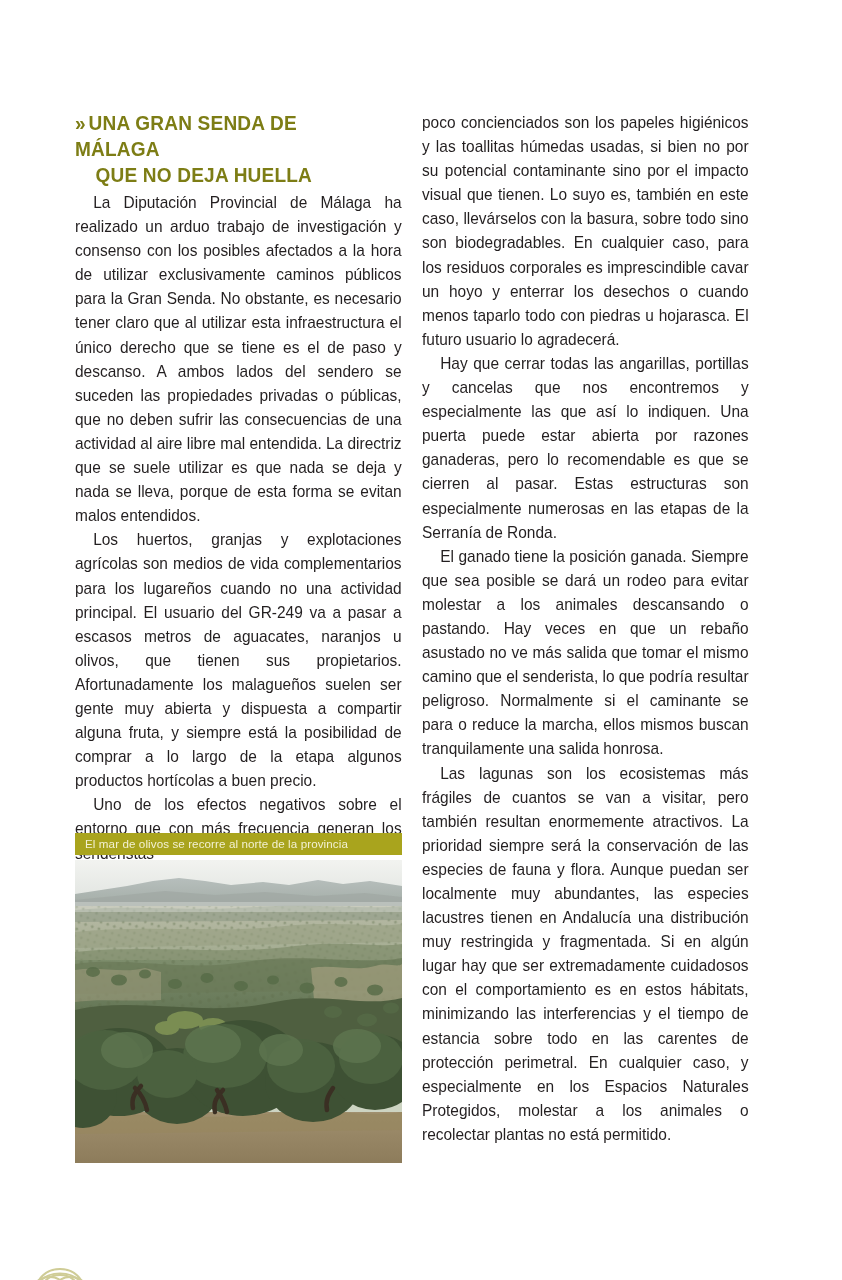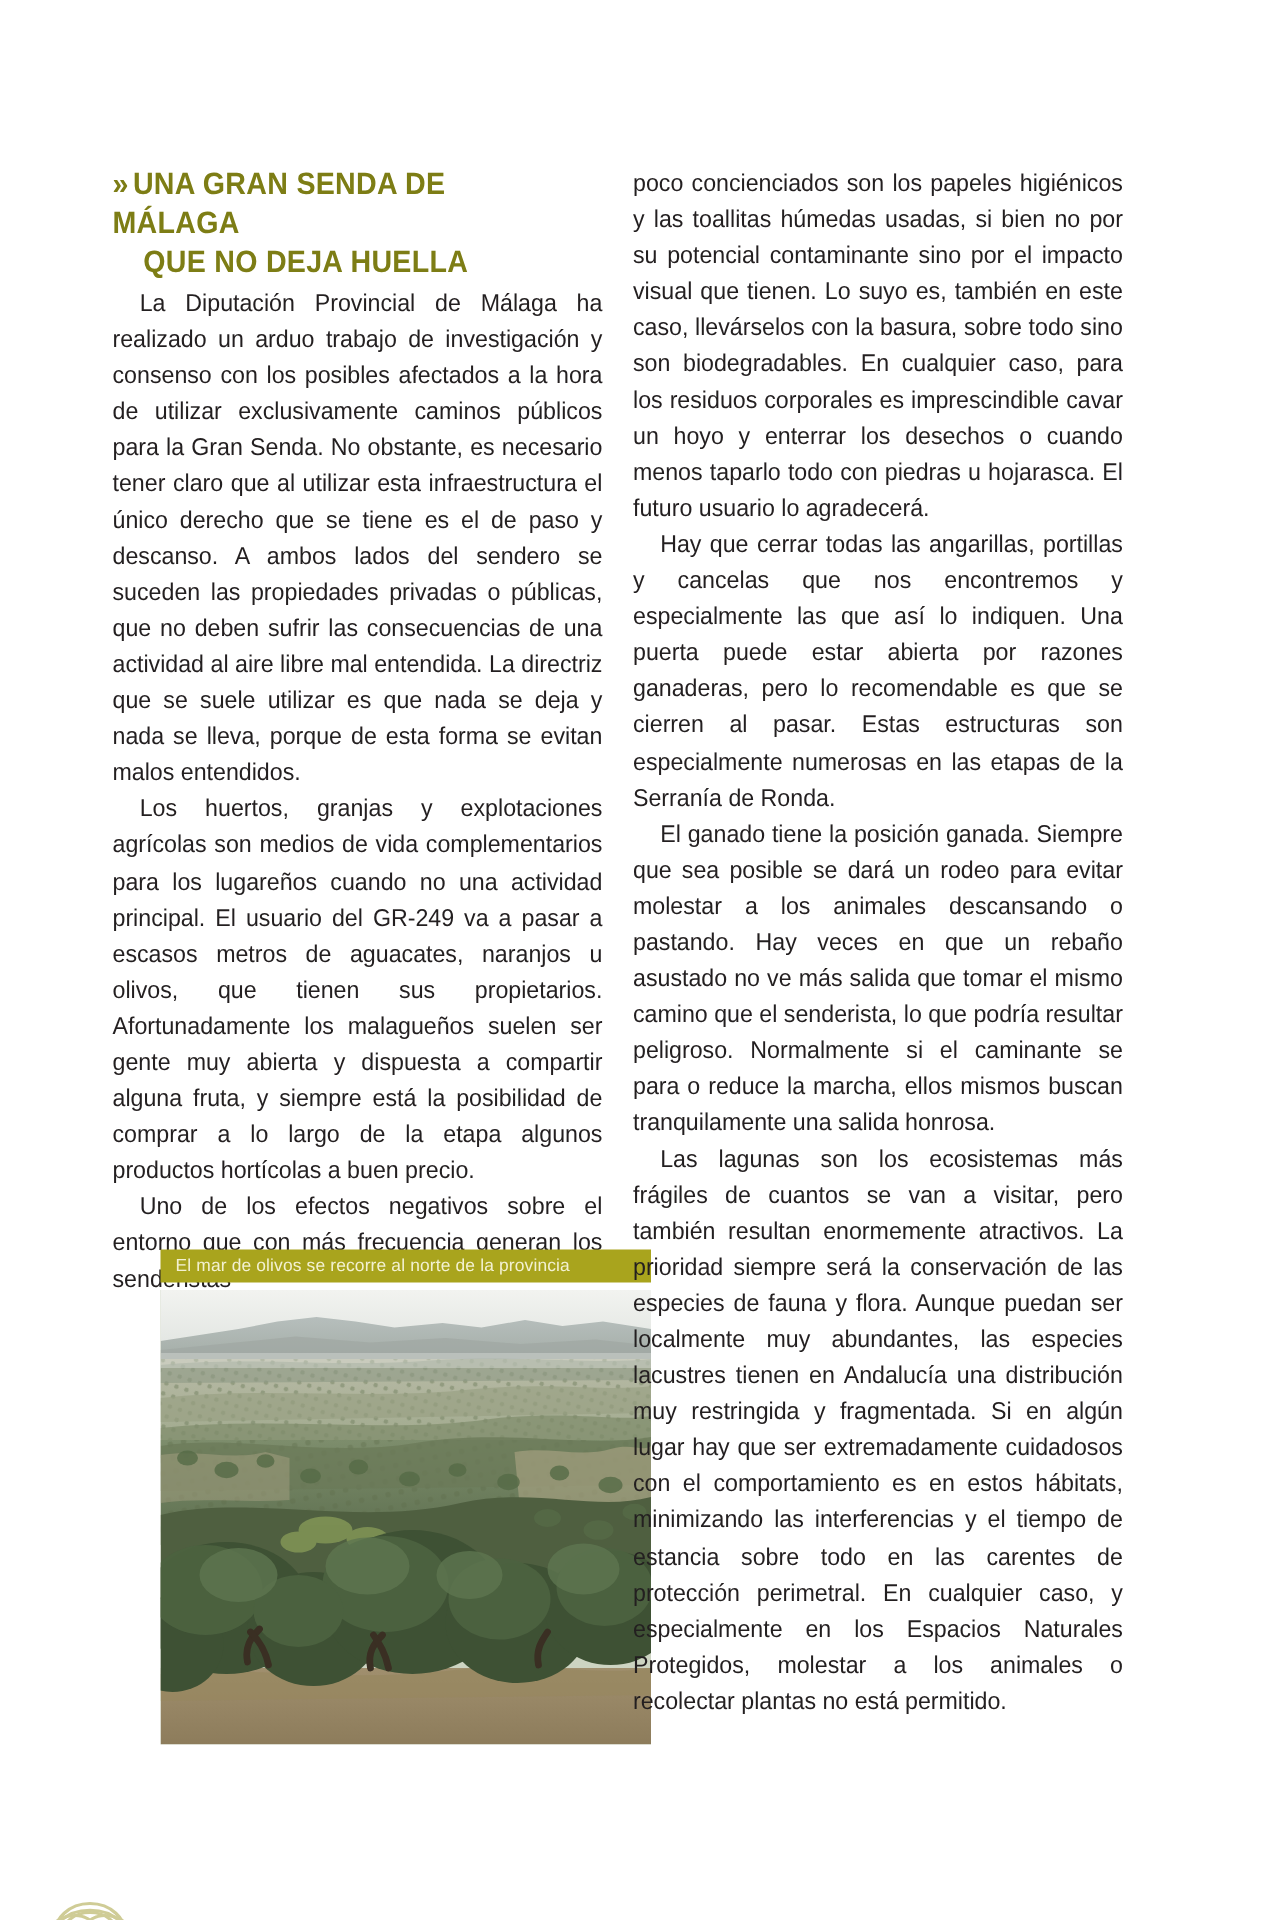--- a/index.html
+++ b/index.html
@@ -98,21 +98,20 @@
     width: 342px;
   }
   p.body-text.indent { text-indent: 19px; }
 
   
   .figure {
     position: absolute;
     left: 0px;
     top: 723px;
     width: 327px;
-    margin-left: 32px;
   }
   .fig-caption {
     background: #a9a41d;
     color: #f3f1d2;
     font-family: "Liberation Sans", sans-serif;
     font-size: 11.6px;
     line-height: 22px;
     height: 22px;
     padding: 0 0 0 10px;
     box-sizing: border-box;

